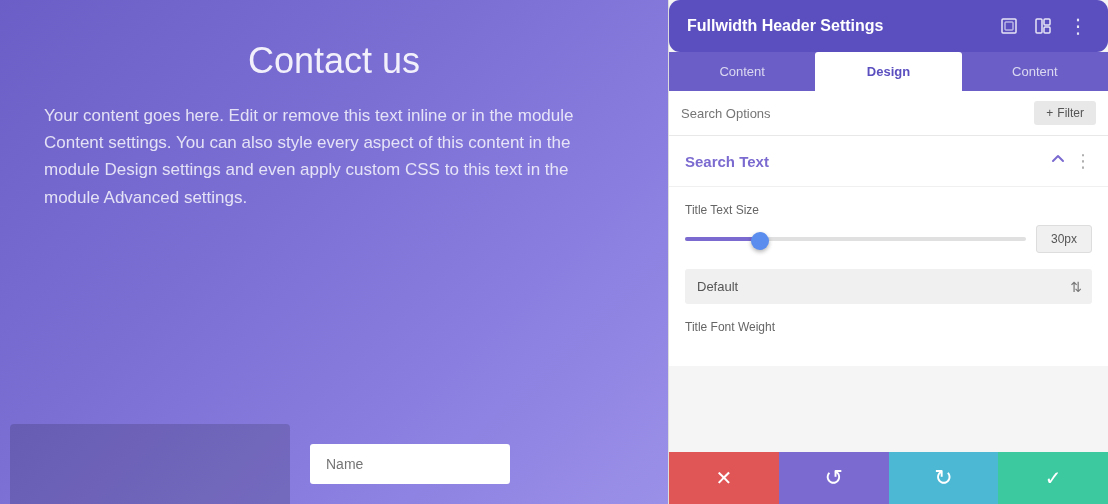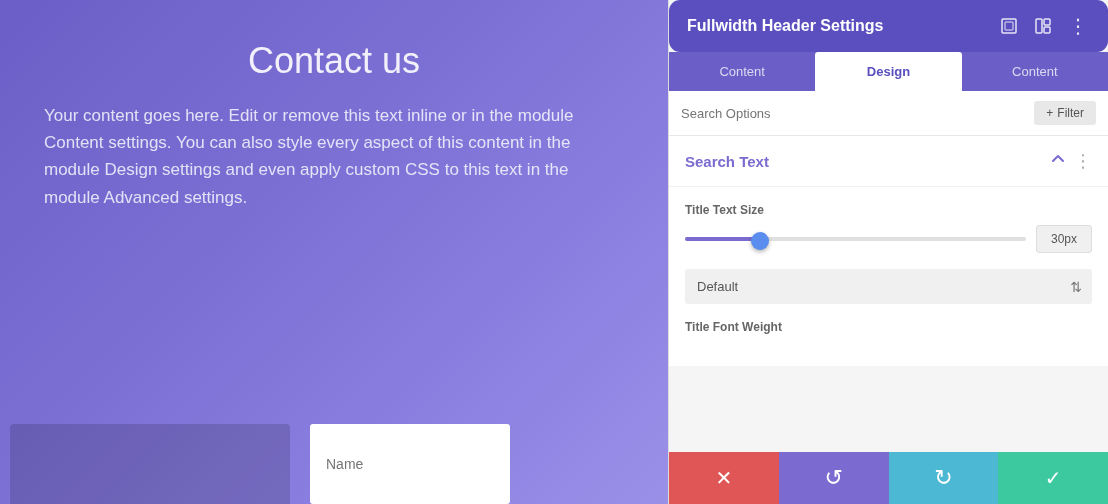--- a/index.html
+++ b/index.html
@@ -50,20 +50,21 @@
       height: 80px;
       background: rgba(0,0,0,0.15);
       border-radius: 4px 4px 0 0;
       margin-left: 10px;
     }
 
     .preview-form-area {
       flex: 1;
       padding: 0 20px;
       display: flex;
+      align-items: center;
       height: 80px;
     }
 
     .preview-input {
       background: white;
       border: none;
       border-radius: 3px;
       padding: 12px 16px;
       font-size: 14px;
       color: #999;
@@ -226,21 +227,21 @@
     }
 
     .field-row {
       margin-bottom: 16px;
     }
 
     .field-label {
       font-size: 12px;
       color: #666;
       margin-bottom: 8px;
-      font-weight: 700;
+      font-weight: 400;
     }
 
     .slider-row {
       display: flex;
       align-items: center;
       gap: 10px;
     }
 
     .slider-container {
       flex: 1;

